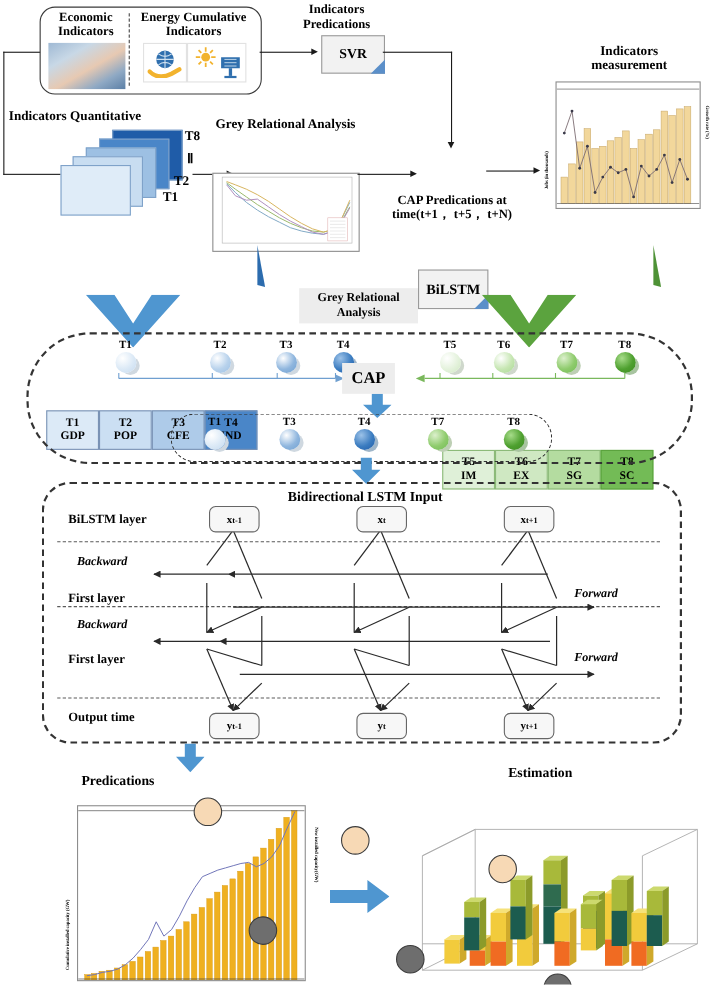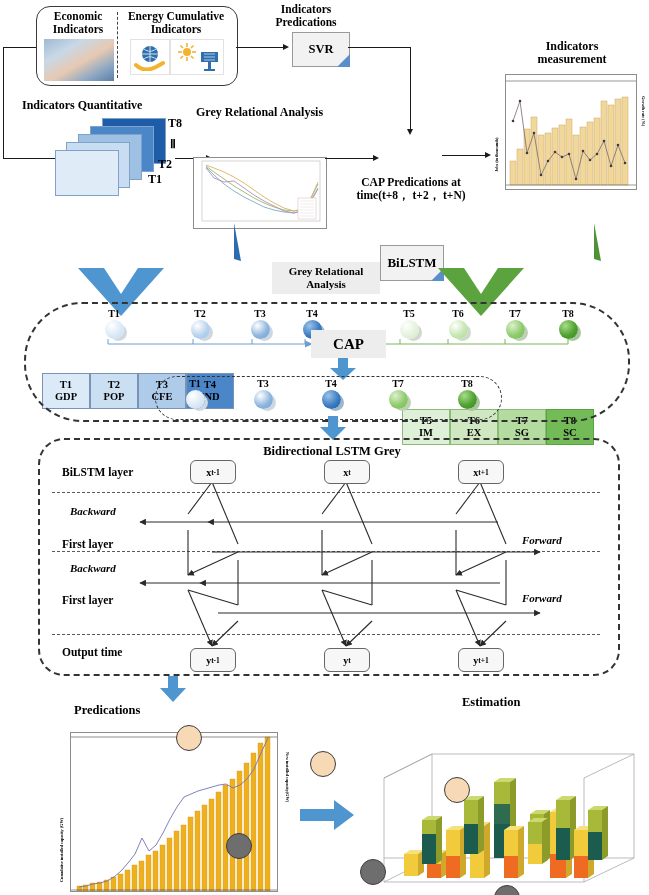--- a/index.html
+++ b/index.html
@@ -109,21 +109,21 @@
 <div class="abs ttl" style="left:258px;top:3px;width:96px;">
   <div>Indicators</div>
   <div>Predications</div>
 </div>
 <div class="abs doc" style="left:292px;top:32px;width:56px;height:33px;">SVR</div>
 
 <div class="abs line hline" style="left:348px;top:47px;width:63px;"></div>
 <div class="abs line vline" style="left:410px;top:47px;height:84px;"></div>
 <div class="abs arrowD" style="left:407px;top:129px;"></div>
 
-<div class="abs bold" style="left:22px;top:98px;font-size:12px;">Indicators Quantitative</div>
+<div class="abs bold" style="left:8px;top:98px;font-size:12px;">Indicators Quantitative</div>
 
 <div class="abs" style="left:55px;top:118px;width:118px;height:72px;">
   <div class="abs" style="left:47px;top:0px;width:62px;height:44px;background:#1f5ca8;border:1px solid #7fa2c9;"></div>
   <div class="abs" style="left:35px;top:8px;width:62px;height:44px;background:#4a86c8;border:1px solid #7fa2c9;"></div>
   <div class="abs" style="left:23px;top:16px;width:62px;height:44px;background:#9dc0e3;border:1px solid #7fa2c9;"></div>
   <div class="abs" style="left:11px;top:24px;width:62px;height:44px;background:#c8ddf1;border:1px solid #7fa2c9;"></div>
   <div class="abs" style="left:0px;top:32px;width:62px;height:44px;background:#dfecf8;border:1px solid #7fa2c9;"></div>
 </div>
 <div class="abs bold" style="left:168px;top:116px;font-size:12px;">T8</div>
 <div class="abs bold" style="left:170px;top:137px;font-size:12px;">Ⅱ</div>
@@ -152,21 +152,21 @@
     </g>
   </svg>
 </div>
 
 <div class="abs line hline" style="left:325px;top:158px;width:49px;"></div>
 <div class="abs arrowR" style="left:373px;top:154.6px;"></div>
 
 <div class="abs doc" style="left:380px;top:138px;width:62px;height:34px;font-size:13px;">BiLSTM</div>
 <div class="abs ttl" style="left:352px;top:176px;width:118px;font-size:11.5px;">
   <div>CAP Predications at</div>
-  <div>time(t+8， t+2， t+N)</div>
+  <div>time(t+1， t+5， t+N)</div>
 </div>
 
 <div class="abs line hline" style="left:442px;top:155px;width:44px;"></div>
 <div class="abs arrowR" style="left:485px;top:151.6px;"></div>
 
 <div class="abs ttl" style="left:506px;top:40px;width:132px;font-size:12px;">
   <div>Indicators</div>
   <div>measurement</div>
 </div>
 <div class="abs" style="left:494px;top:74px;width:152px;height:118px;">
@@ -324,21 +324,21 @@
   <g stroke="#7ab85c" stroke-width="1" fill="none">
     <line x1="468" y1="14" x2="286" y2="14"></line>
     <line x1="300" y1="9" x2="300" y2="14"></line>
     <line x1="348" y1="9" x2="348" y2="14"></line>
     <line x1="405" y1="9" x2="405" y2="14"></line>
     <line x1="468" y1="9" x2="468" y2="14"></line>
     <polygon points="286,10.5 278,14 286,17.5" fill="#7ab85c" stroke="none"></polygon>
   </g>
 </svg>
 
-<div class="abs" style="left:311px;top:330px;width:75px;height:28px;background:#ededed;
+<div class="abs" style="left:311px;top:330px;width:48px;height:28px;background:#ededed;
             display:flex;align-items:center;justify-content:center;font-weight:bold;font-size:15px;">CAP</div>
 
 <svg class="abs" style="left:330px;top:358px;" width="26" height="22" viewBox="0 0 26 22">
   <polygon points="8,0 18,0 18,10 26,10 13,22 0,10 8,10" fill="#4f96d0"></polygon>
 </svg>
 
 <div class="abs" style="left:155px;top:376px;width:345px;height:42px;border:1.6px dashed #333;border-radius:22px;"></div>
 
 <div class="abs" style="left:180px;top:378px;width:30px;">
   <div class="tlabel">T1</div>
@@ -360,21 +360,21 @@
   <div class="tlabel">T8</div>
   <div class="sph" style="margin:1px auto 0;width:19px;height:19px;background:radial-gradient(circle at 34% 30%,#a7dc8a,#4ea02f 55%,#3d8a22);box-shadow:4px 3px 0 -1px #a8c4a0;"></div>
 </div>
 
 <svg class="abs" style="left:320px;top:416px;" width="26" height="24" viewBox="0 0 26 24">
   <polygon points="8,0 18,0 18,11 26,11 13,24 0,11 8,11" fill="#4f96d0"></polygon>
 </svg>
 
 <div class="abs" style="left:38px;top:438px;width:578px;height:234px;border:2px dashed #333;border-radius:26px;"></div>
 
-<div class="abs bold ctr" style="left:182px;top:444px;width:300px;font-size:12.5px;">Bidirectional LSTM Grey</div>
+<div class="abs bold ctr" style="left:182px;top:444px;width:300px;font-size:12.5px;">Bidirectional LSTM Input</div>
 
 <div class="abs lay" style="left:62px;top:466px;">BiLSTM layer</div>
 <div class="abs lay" style="left:62px;top:538px;">First layer</div>
 <div class="abs lay" style="left:62px;top:594px;">First layer</div>
 <div class="abs lay" style="left:62px;top:646px;">Output time</div>
 
 <div class="abs dirlab" style="left:70px;top:505px;">Backward</div>
 <div class="abs dirlab" style="left:70px;top:562px;">Backward</div>
 <div class="abs dirlab" style="left:522px;top:534px;">Forward</div>
 <div class="abs dirlab" style="left:522px;top:592px;">Forward</div>

